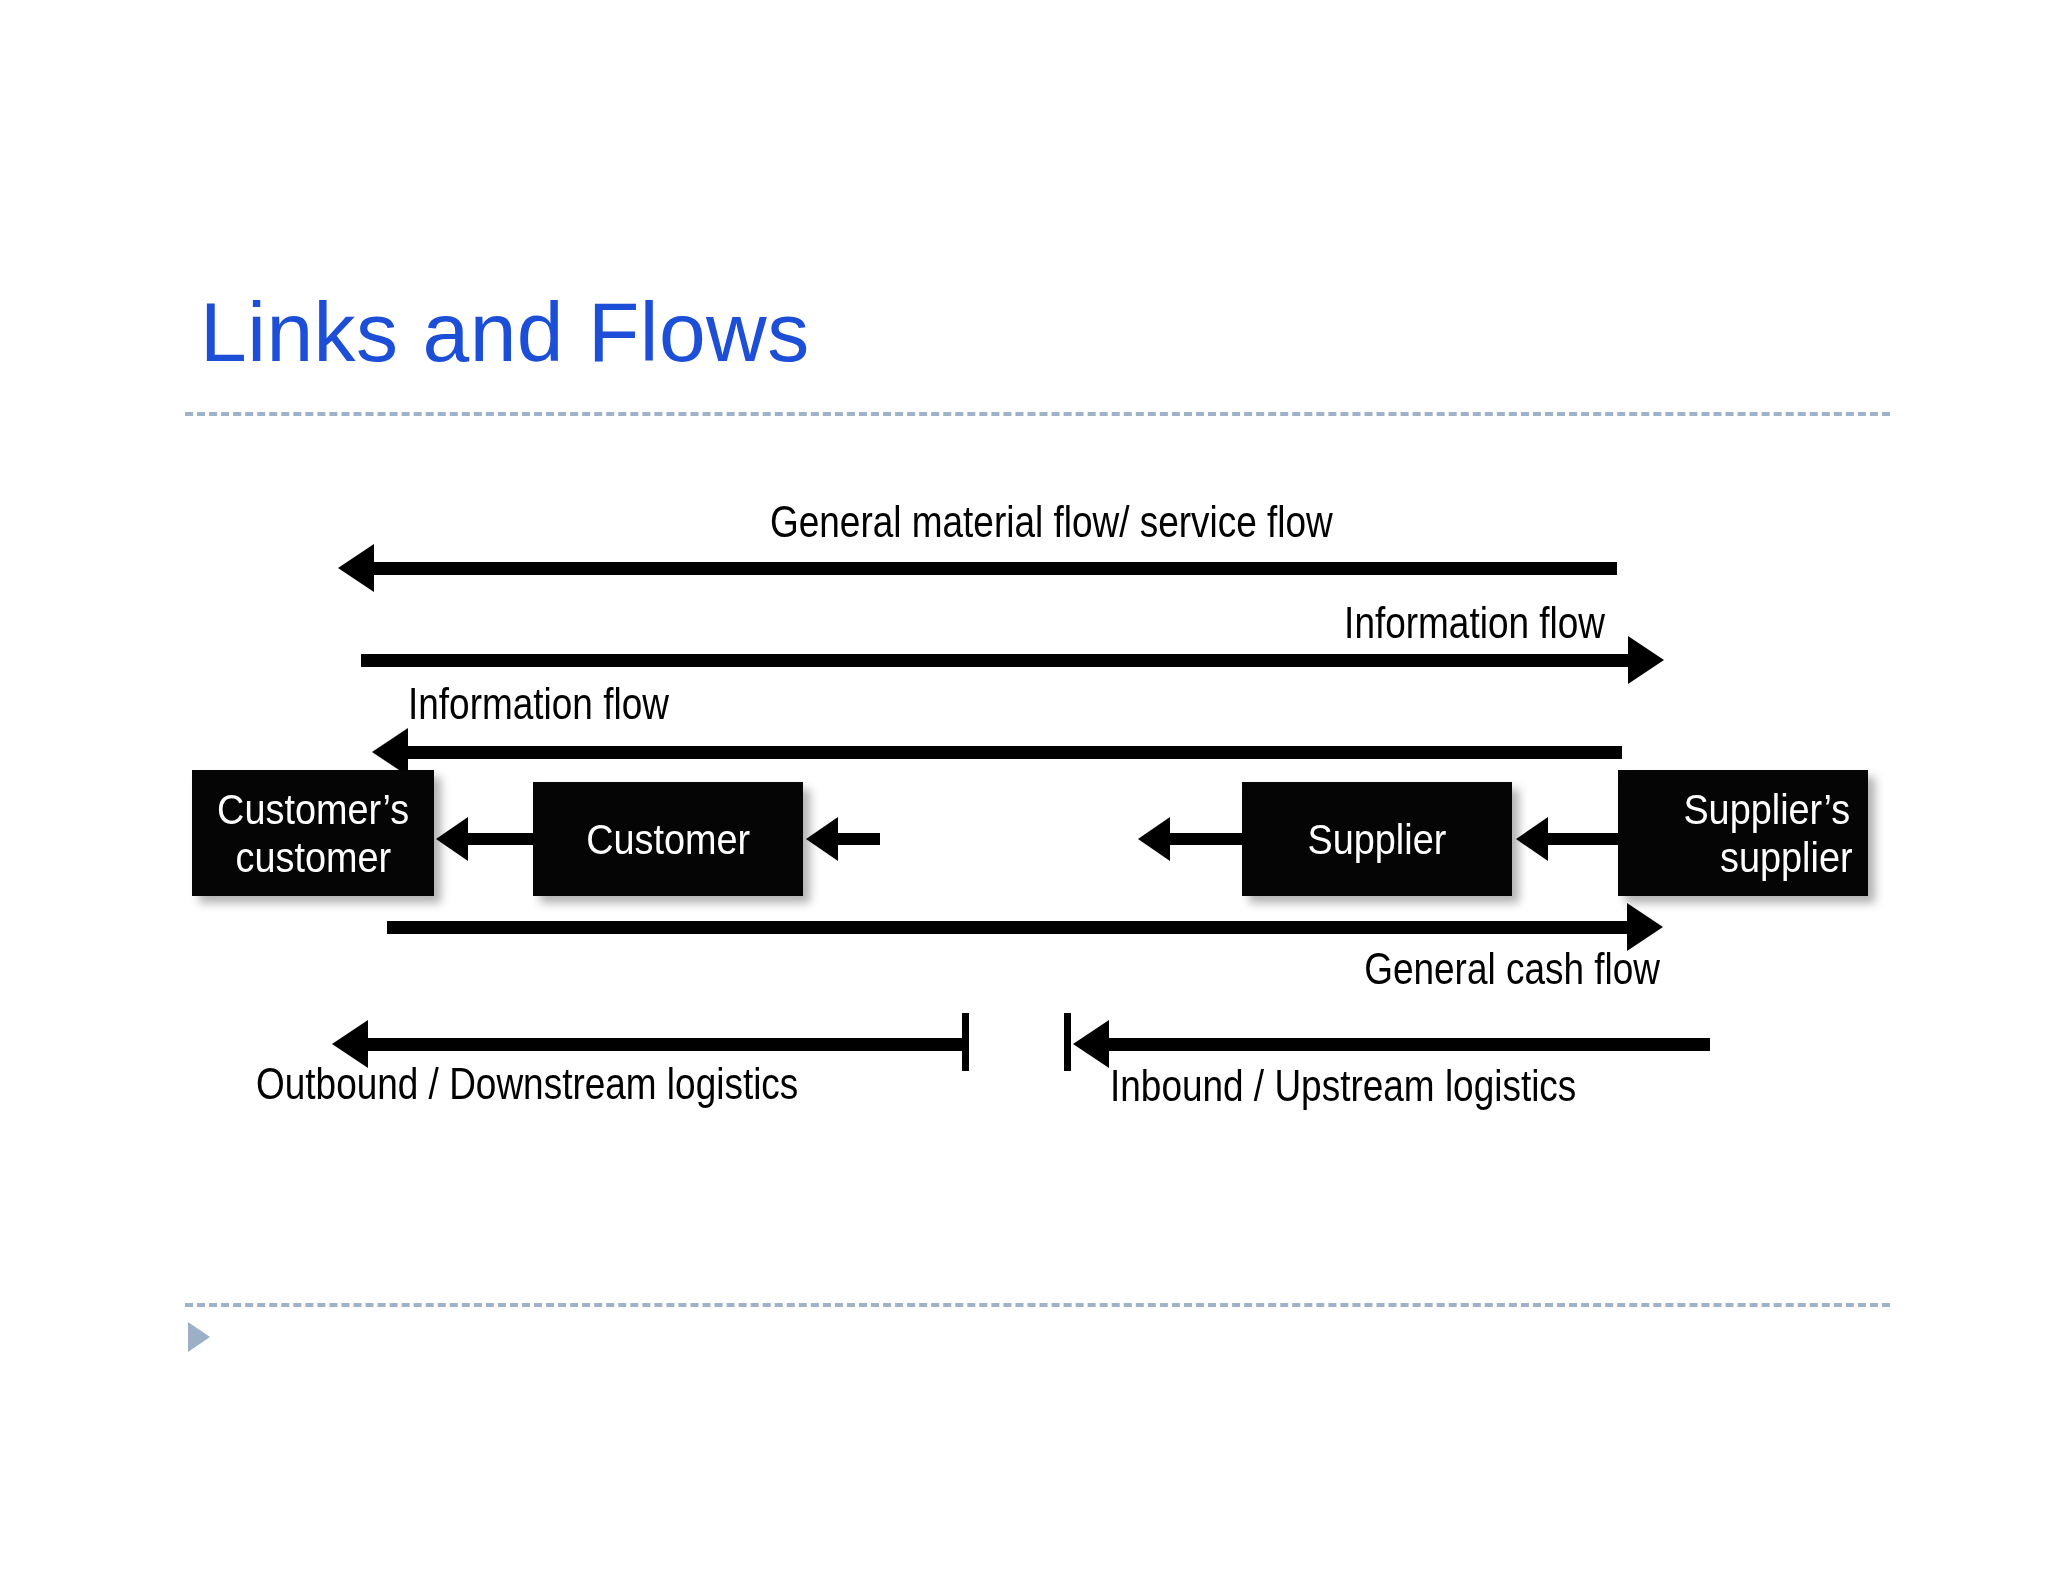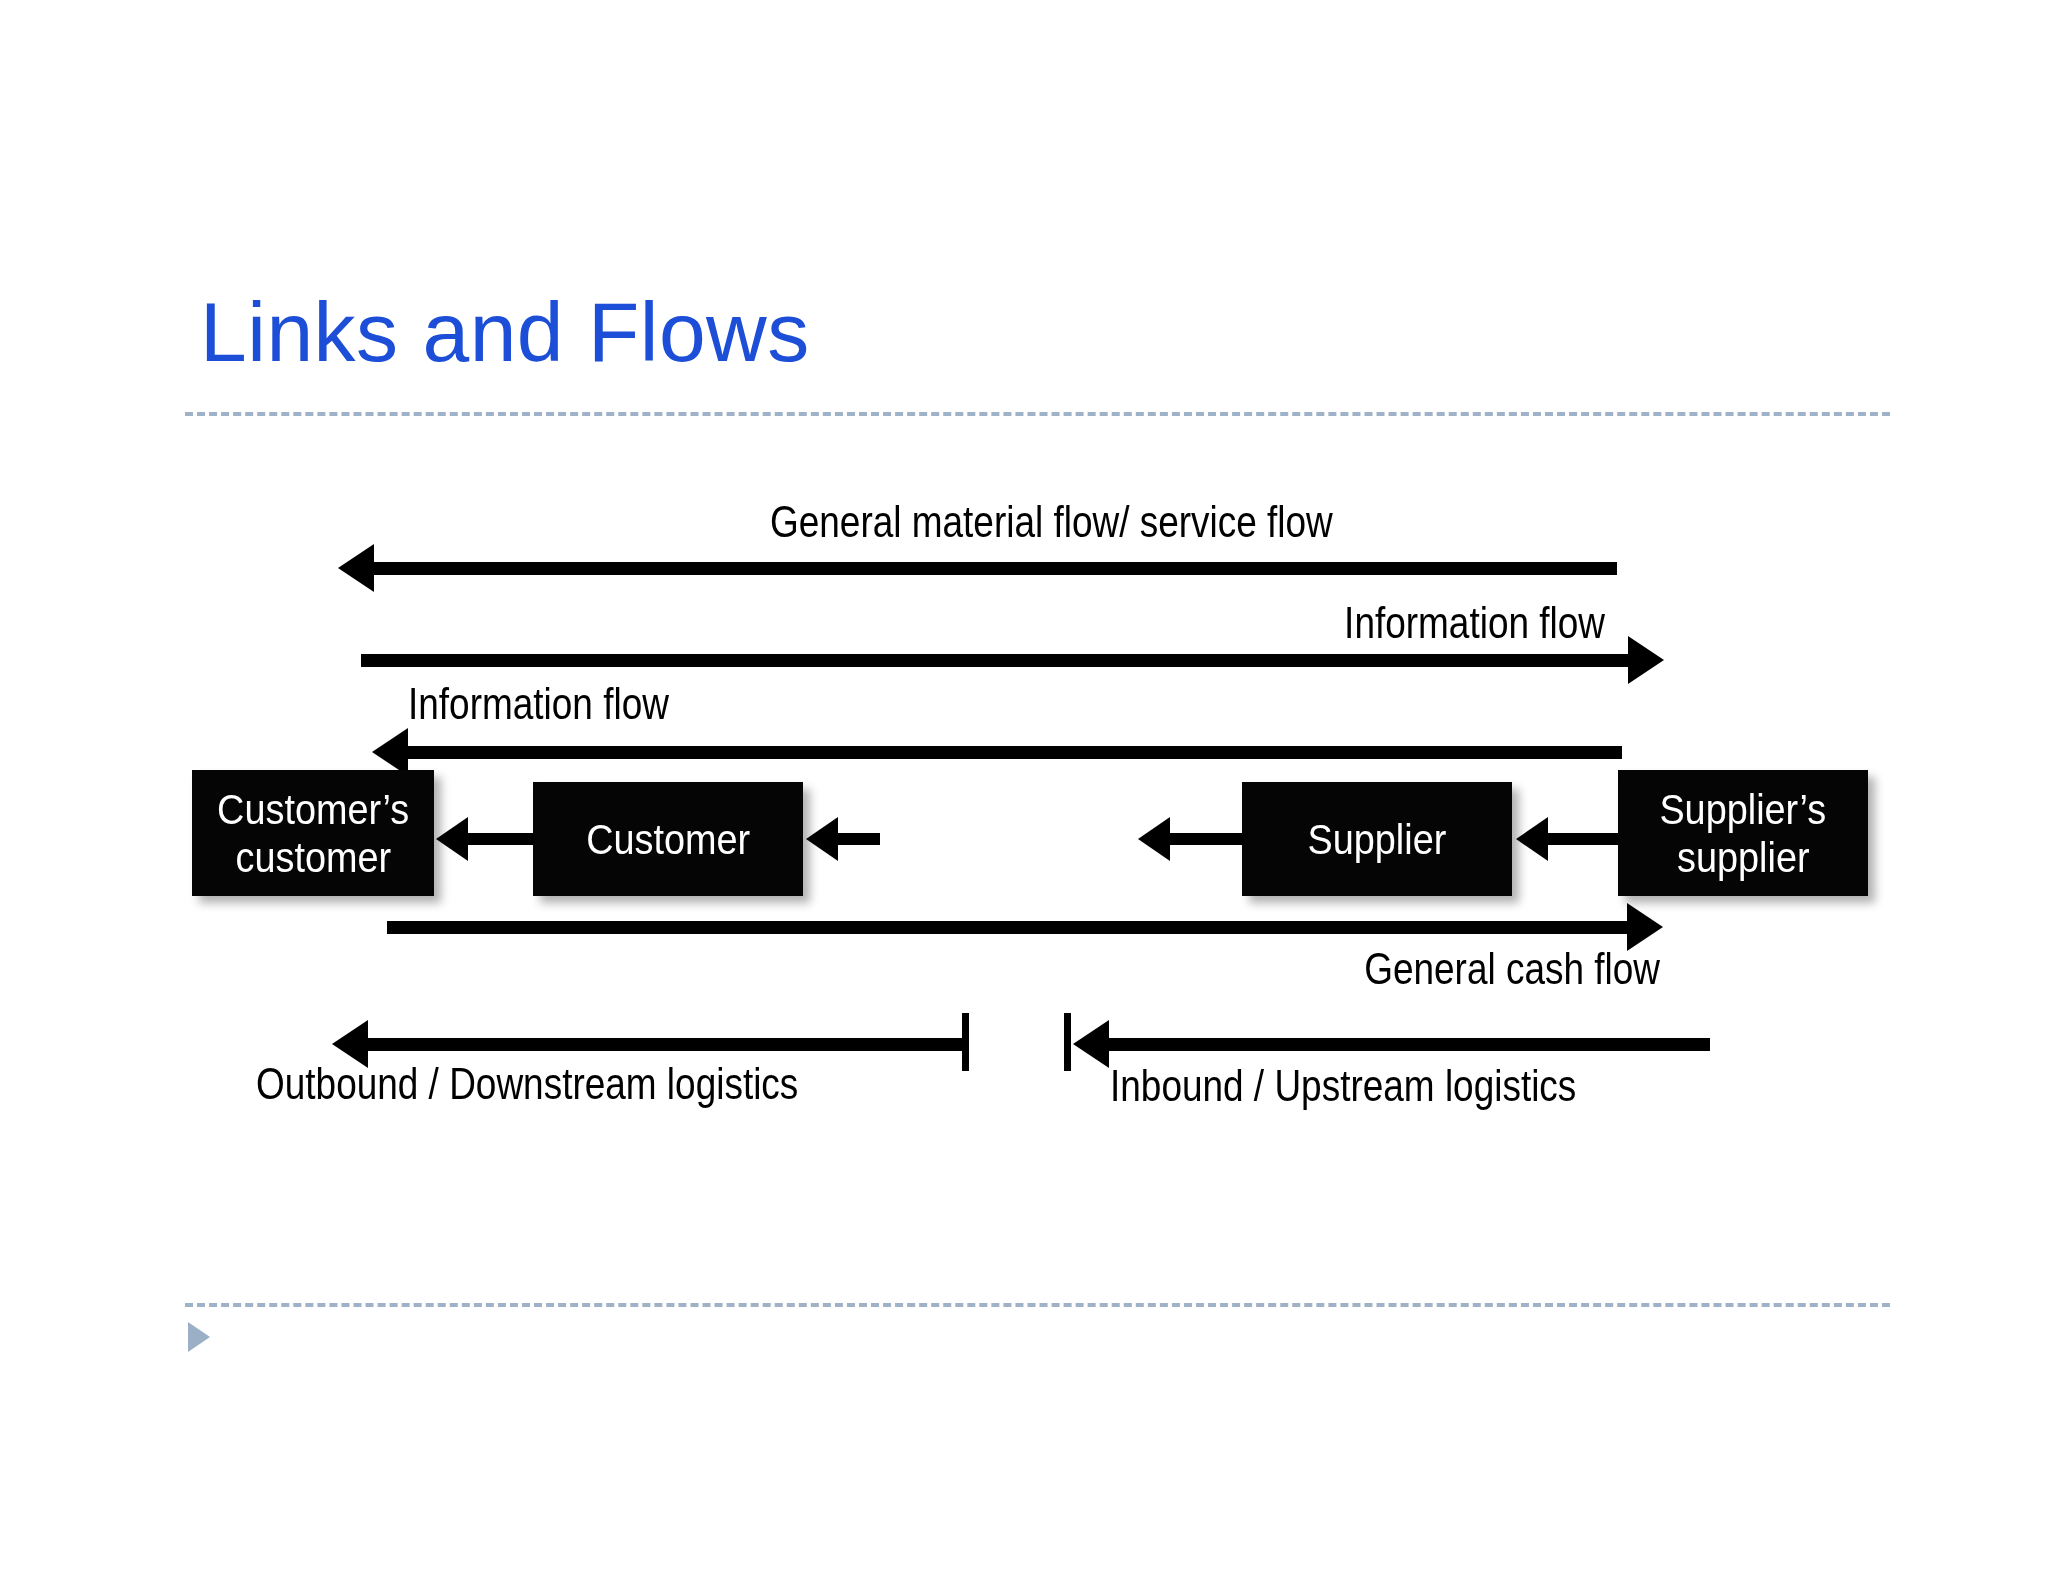--- a/index.html
+++ b/index.html
@@ -165,21 +165,21 @@
 
   <div class="entity-box" style="left:533px; top:782px; width:270px; height:114px;">
     <span>Customer</span>
   </div>
 
 
   <div class="entity-box" style="left:1242px; top:782px; width:270px; height:114px;">
     <span>Supplier</span>
   </div>
 
-  <div class="entity-box" style="left:1618px; top:770px; width:250px; height:126px; flex-direction:column;">
+  <div class="entity-box" style="left:1618px; top:770px; width:250px; height:126px; flex-direction:column;align-items:flex-end;">
     <span>Supplier’s</span>
     <span>supplier</span>
   </div>
 
   <div class="link-head" style="left:436px; top:817px;"></div>
   <div class="link-shaft" style="left:468px; top:833px; width:66px;"></div>
 
   <div class="link-head" style="left:806px; top:817px;"></div>
   <div class="link-shaft" style="left:838px; top:833px; width:42px;"></div>
 

